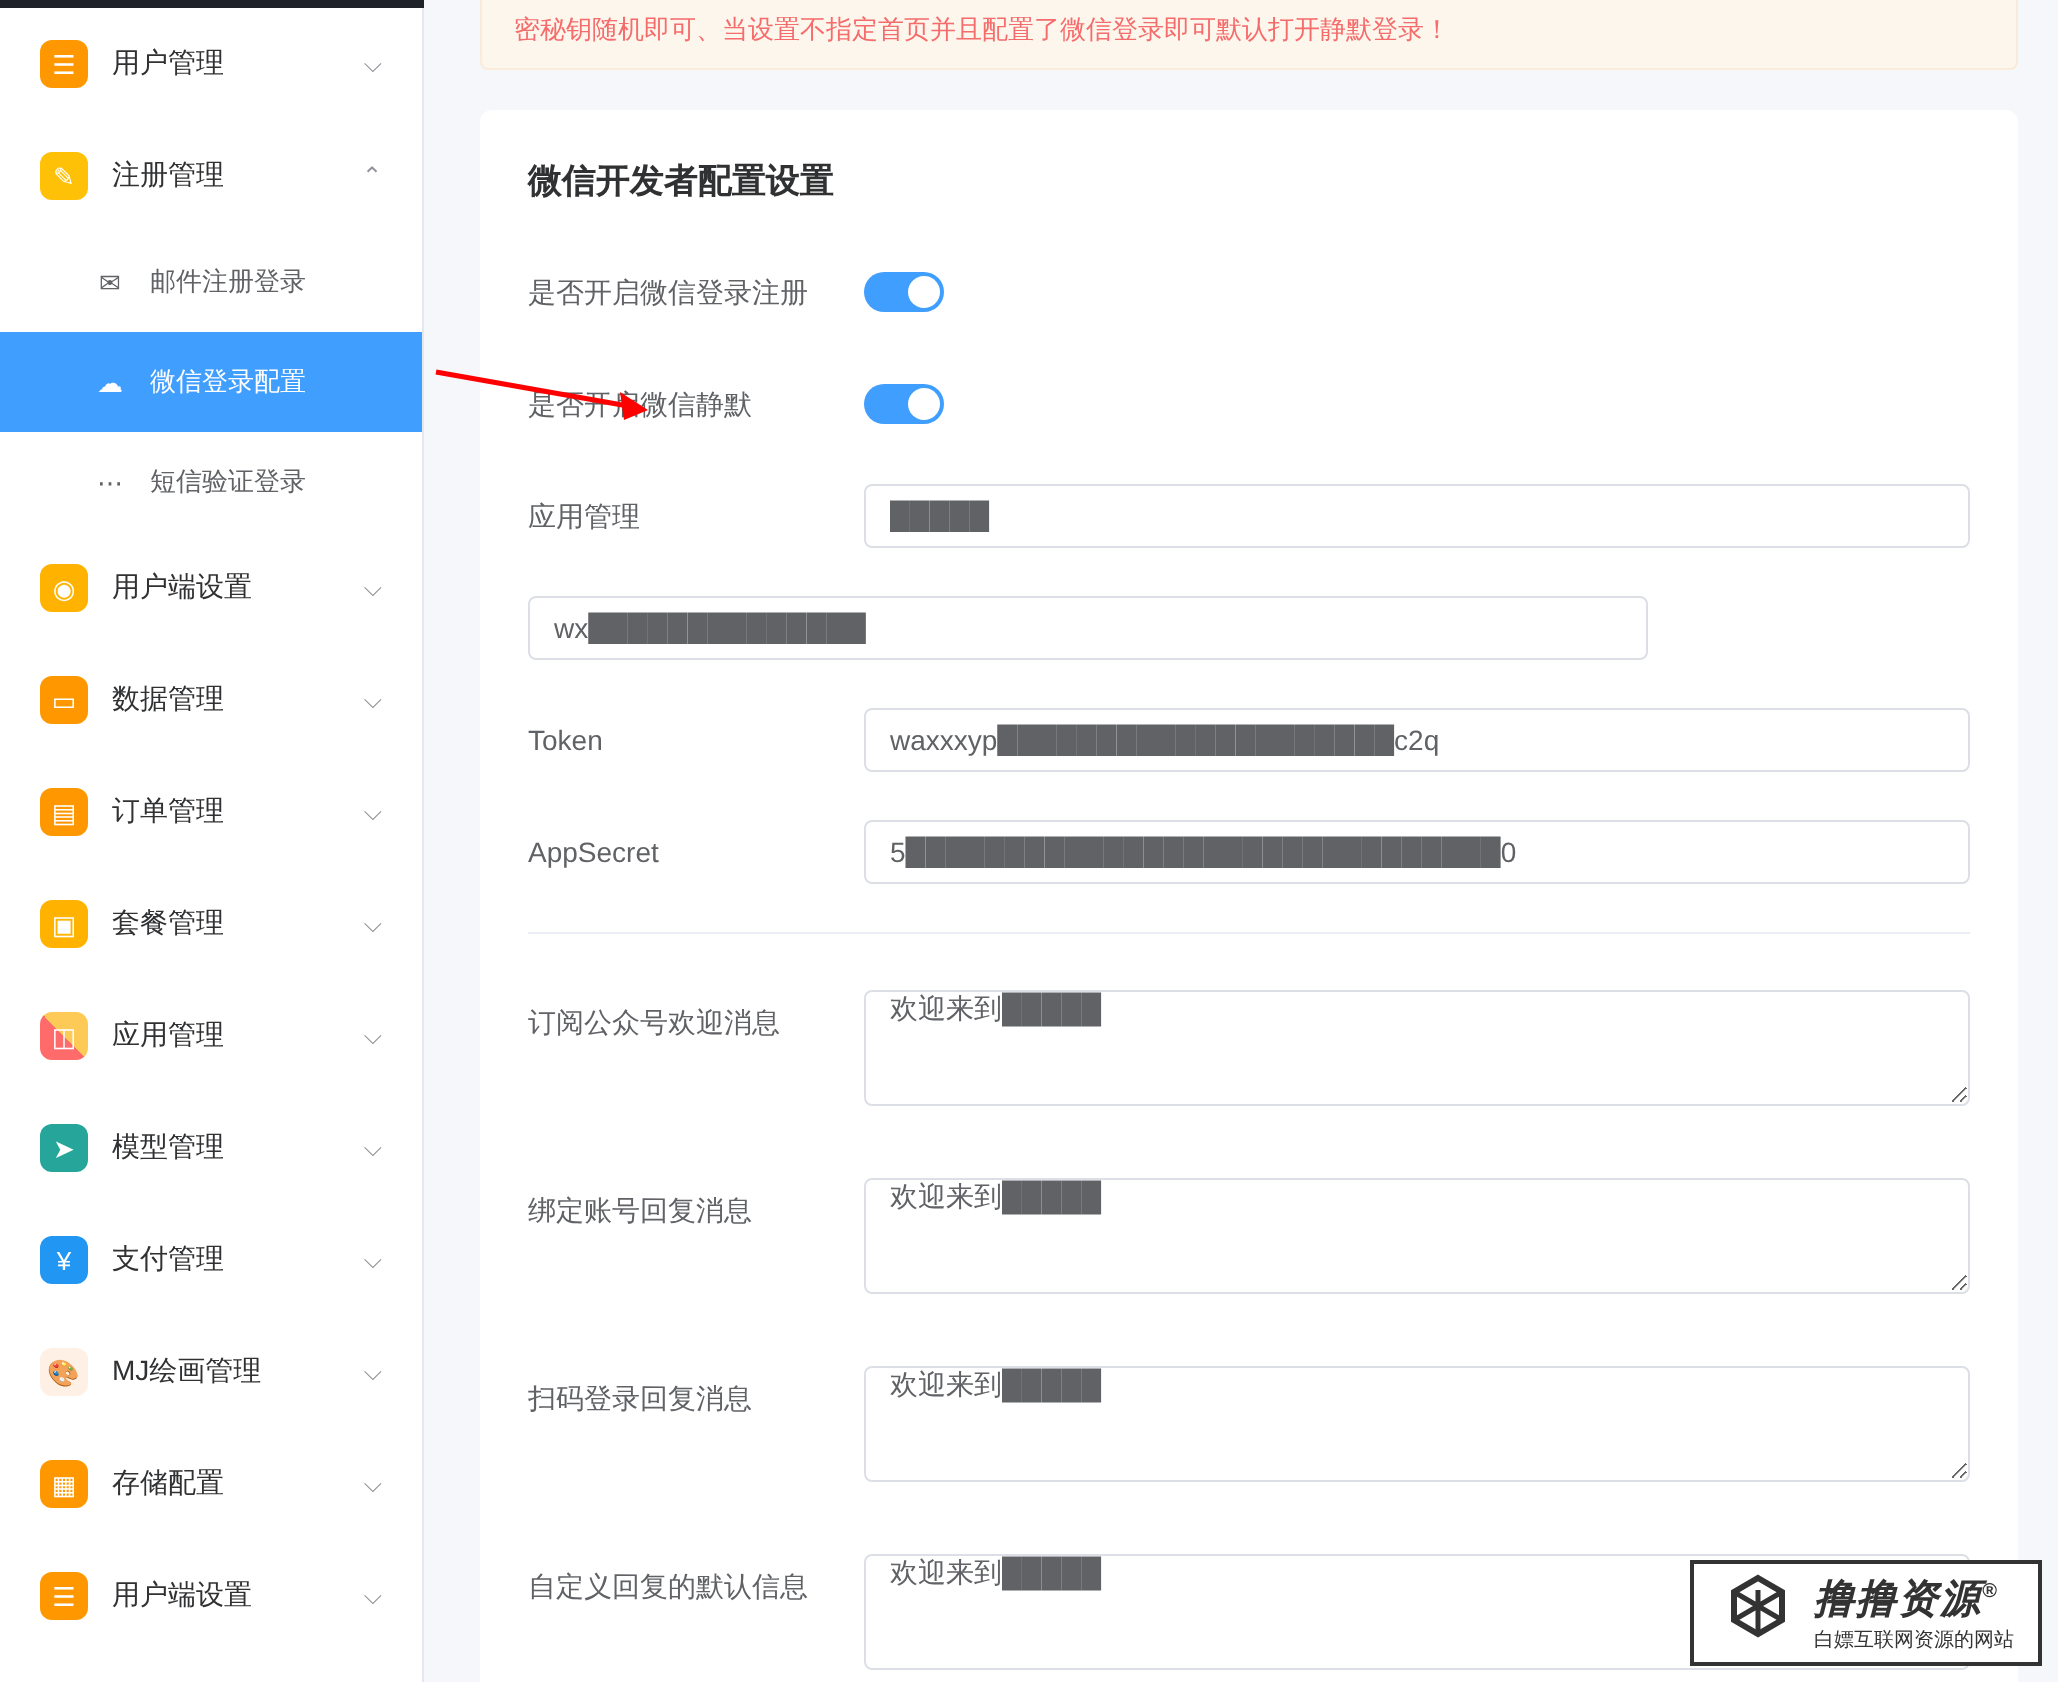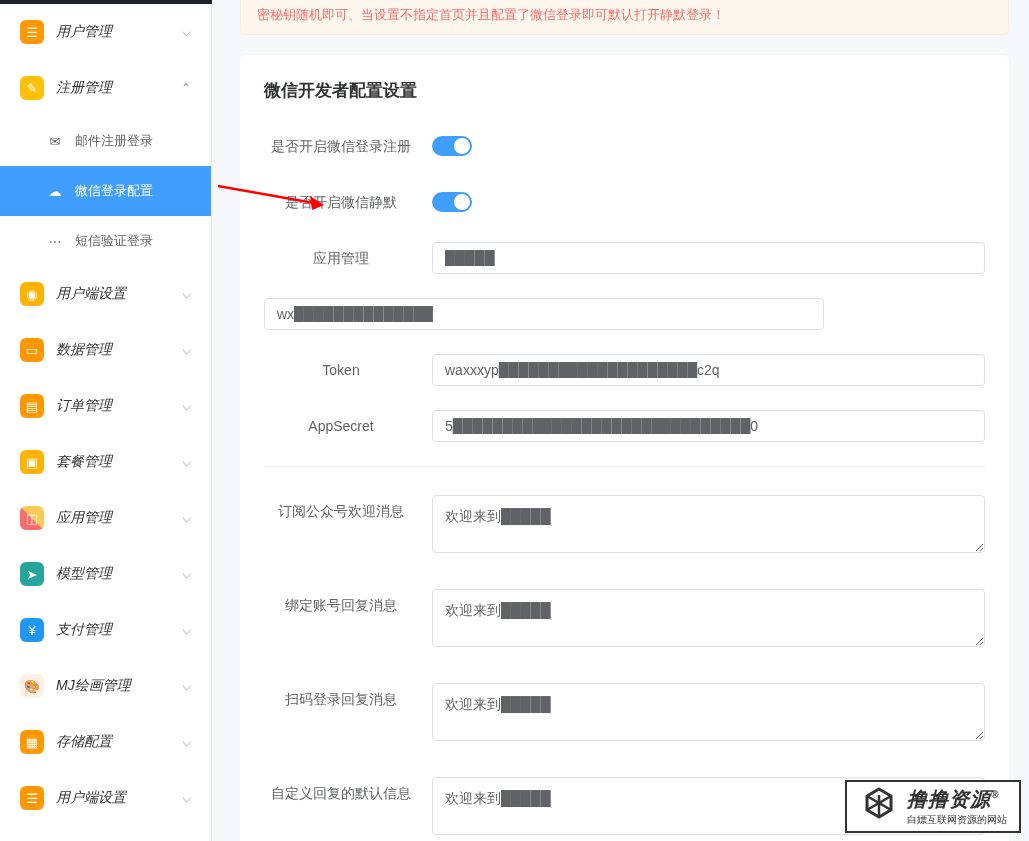--- a/index.html
+++ b/index.html
@@ -3,21 +3,21 @@
   <meta charset="utf-8">
   <style>
     * { margin: 0; padding: 0; box-sizing: border-box; }
     body { font-family: -apple-system, "PingFang SC", "Microsoft YaHei", sans-serif; background: #f5f7fa; font-size: 14px; color: #606266; }
     .app { display: flex; height: 841px; width: 1029px; overflow: hidden; }
     .topbar { position: absolute; top: 0; left: 0; width: 212px; height: 4px; background: #20222a; z-index: 5; }
     
     .sidebar { width: 212px; background: #fff; border-right: 1px solid #e4e7ed; overflow-y: auto; padding-top: 4px; }
     .menu-item { display: flex; align-items: center; height: 56px; padding: 0 20px; cursor: pointer; color: #303133; position: relative; }
     .menu-item .icon { width: 24px; height: 24px; margin-right: 12px; display: inline-flex; align-items: center; justify-content: center; border-radius: 6px; font-size: 13px; }
-    .menu-item .label { flex: 1; font-style: italic; }
+    .menu-item .label { flex: 1; }
     .menu-item .arrow { font-size: 12px; color: #909399; }
     .submenu-item { display: flex; align-items: center; height: 50px; padding-left: 45px; cursor: pointer; color: #606266; font-size: 13px; }
     .submenu-item.active { background: #409eff; color: #fff; }
     .submenu-item .sub-icon { width: 20px; margin-right: 10px; display: inline-flex; align-items: center; justify-content: center; }
     
     .ic-orange { background: #ff9800; color: #fff; }
     .ic-yellow { background: #ffc107; color: #fff; }
     .ic-blue { background: #2196f3; color: #fff; }
     .ic-teal { background: #26a69a; color: #fff; }
     .ic-amber { background: #ffb300; color: #fff; }
@@ -26,24 +26,24 @@
     
     .main { flex: 1; padding: 0 20px 20px 28px; overflow-y: auto; position: relative; }
     .alert { background: #fdf6ec; border: 1px solid #faecd8; border-radius: 4px; padding: 8px 16px; color: #e6a23c; font-size: 13px; line-height: 1.6; margin-top: -4px; }
     .alert .red { color: #f56c6c; }
     
     .card { background: #fff; border-radius: 6px; margin-top: 20px; padding: 24px 24px 40px; }
     .card-title { font-size: 17px; font-weight: 600; color: #303133; margin-bottom: 28px; }
     
     .form-row { display: flex; align-items: flex-start; margin-bottom: 24px; }
     .form-row.tall { min-height: 70px; }
-    .form-label { width: 168px; text-align: center; padding-right: 14px; color: #606266; line-height: 32px; flex-shrink: 0; }
+    .form-label { width: 168px; text-align: left; padding-right: 14px; color: #606266; line-height: 32px; flex-shrink: 0; }
     .form-control { flex: 1; max-width: 560px; }
     .input { width: 100%; height: 32px; border: 1px solid #dcdfe6; border-radius: 4px; padding: 0 12px; color: #606266; font-size: 14px; background: #fff; }
-    .textarea { width: 100%; min-height: 58px; border: 1px solid #dcdfe6; border-radius: 4px; padding: 12px 12px; color: #606266; font-size: 14px; resize: vertical; font-family: inherit; }
+    .textarea { width: 100%; min-height: 58px; border: 1px solid #dcdfe6; border-radius: 4px; padding: 0 12px; color: #606266; font-size: 14px; resize: vertical; font-family: inherit; }
     .divider { border: none; border-top: 1px solid #ebeef5; margin: 18px 0 28px; }
     
     .switch { position: relative; width: 40px; height: 20px; background: #409eff; border-radius: 10px; cursor: pointer; display: inline-block; margin-top: 6px; }
     .switch::after { content: ""; position: absolute; width: 16px; height: 16px; background: #fff; border-radius: 50%; top: 2px; right: 2px; }
     
     .arrow-annotation { position: absolute; top: 178px; left: 0px; pointer-events: none; z-index: 10; }
     
     .watermark { position: fixed; right: 8px; bottom: 8px; background: #fff; border: 2px solid #333; padding: 4px 12px; display: flex; align-items: center; gap: 8px; z-index: 20; }
     .wm-logo { width: 40px; height: 40px; }
     .wm-text { display: flex; flex-direction: column; }

